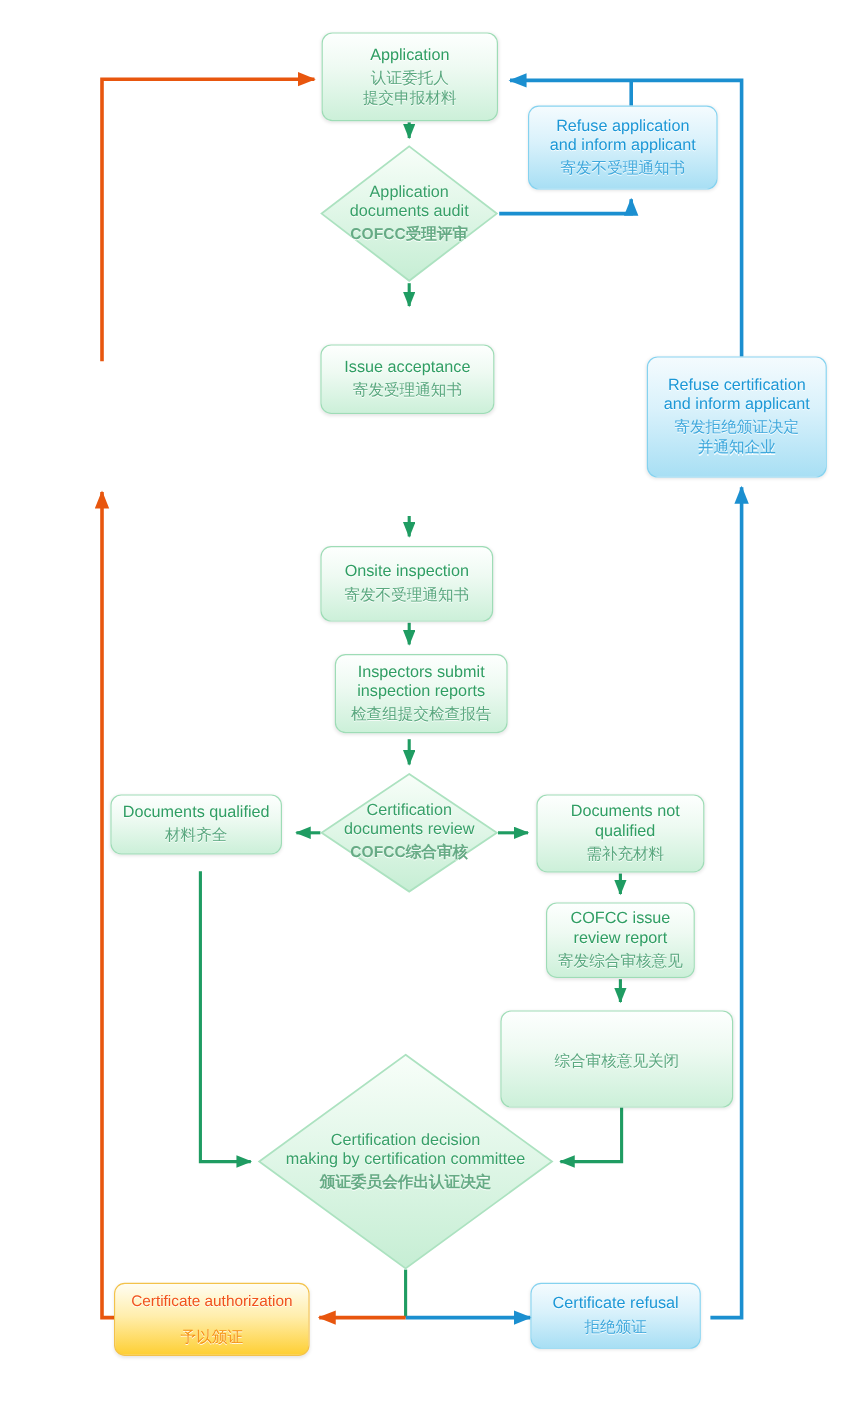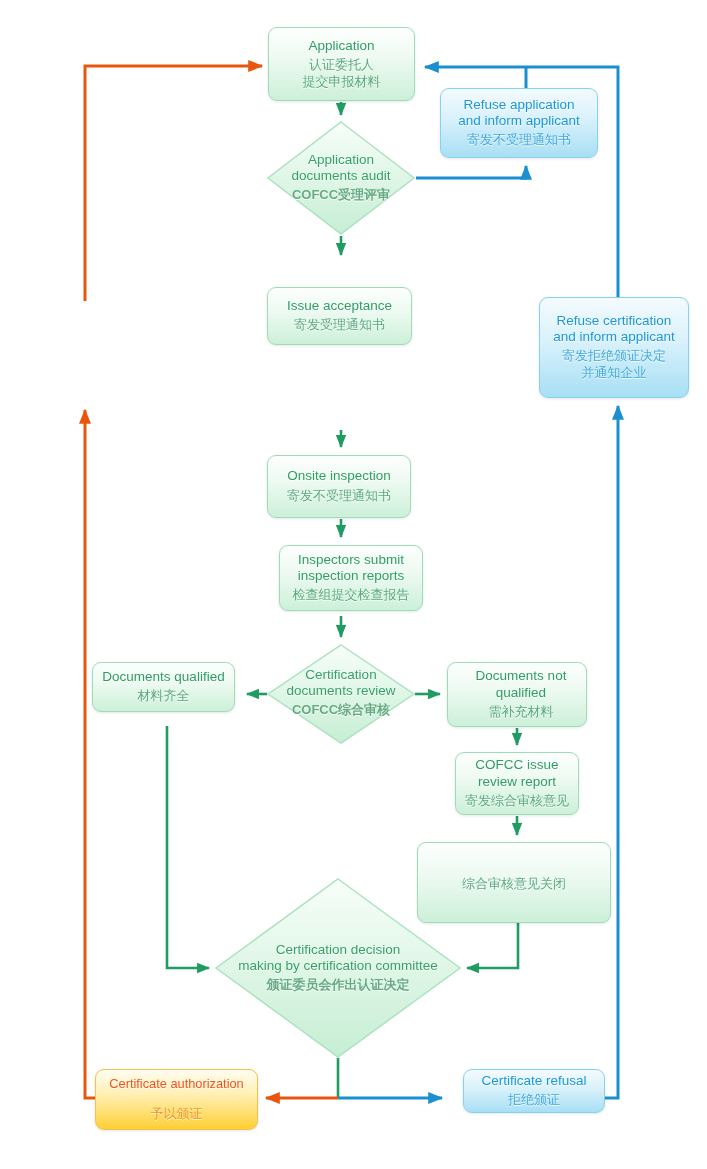--- a/index.html
+++ b/index.html
@@ -182,18 +182,18 @@
 and inform applicant</div>
     <div class="zh">寄发拒绝颁证决定
 并通知企业</div>
   </div>
 
   <div class="node orange tight" style="left:95px;top:1069px;width:163px;height:61px;gap:12px;">
     <div class="en">Certificate authorization</div>
     <div class="zh">予以颁证</div>
   </div>
 
-  <div class="node blue" style="left:463px;top:1069px;width:142px;height:44px;">
+  <div class="node blue" style="left:442px;top:1069px;width:142px;height:55px;">
     <div class="en">Certificate refusal</div>
     <div class="zh">拒绝颁证</div>
   </div>
 
 </div>
 
 </body></html>

